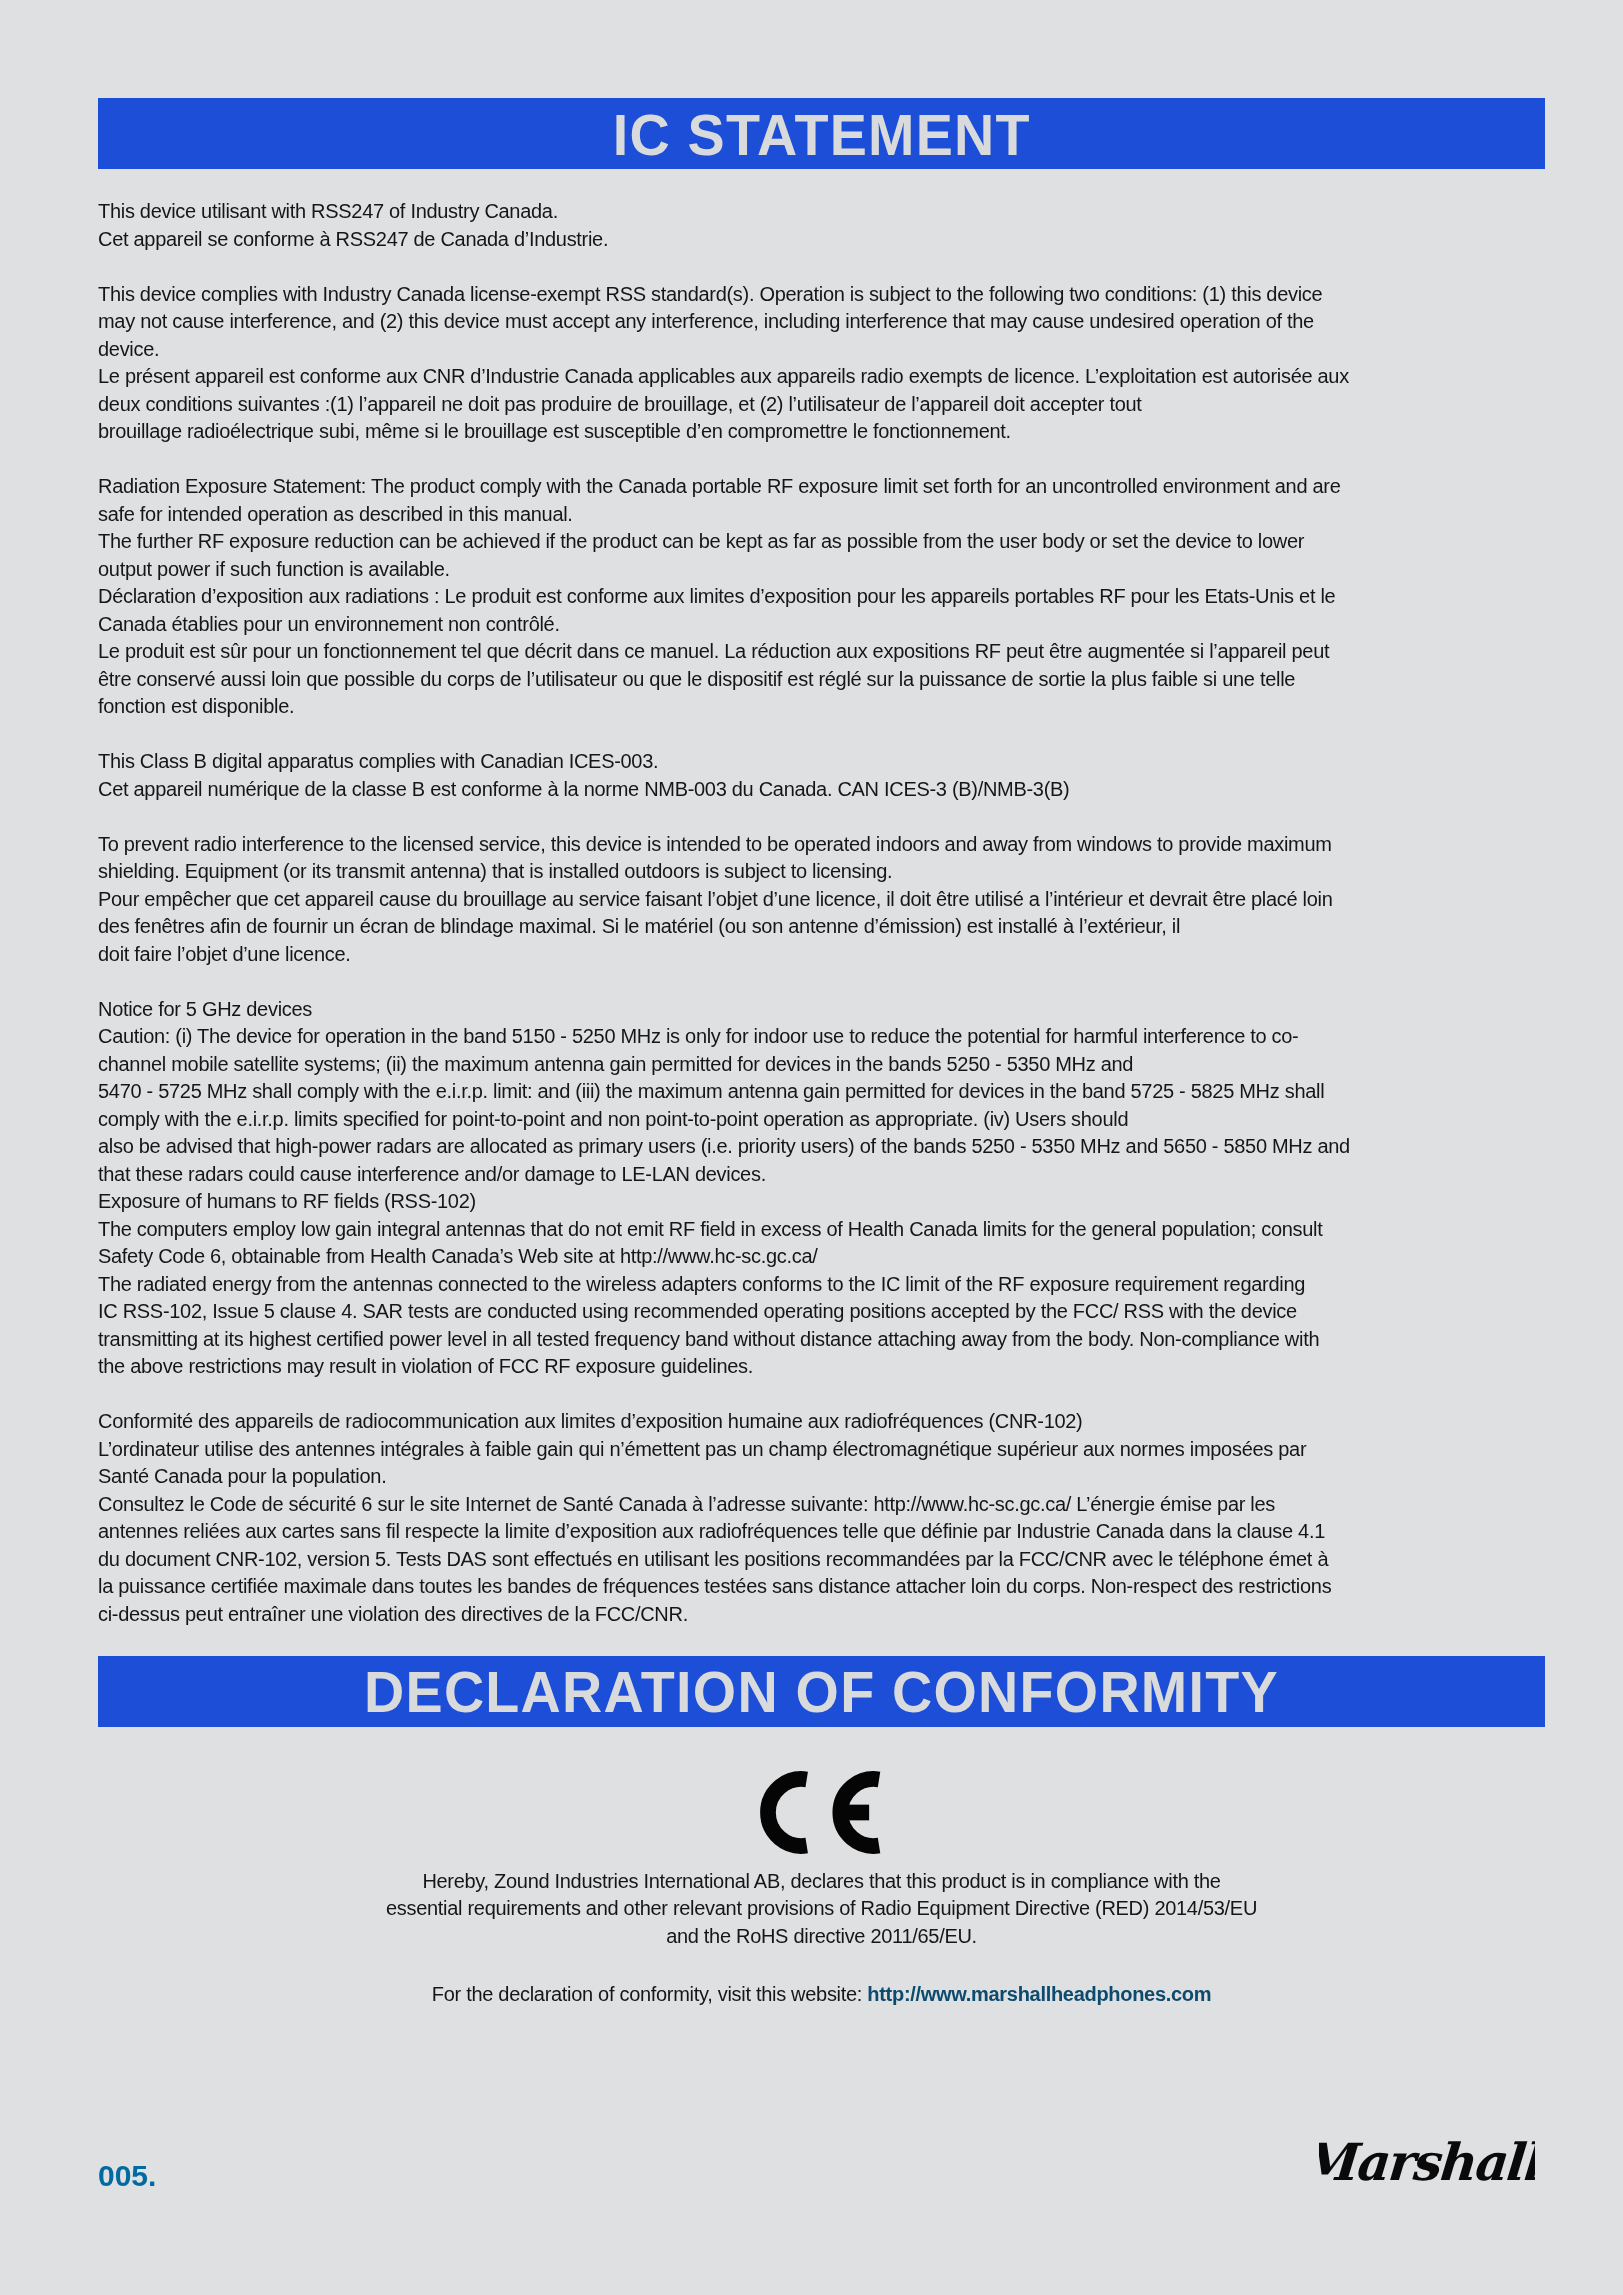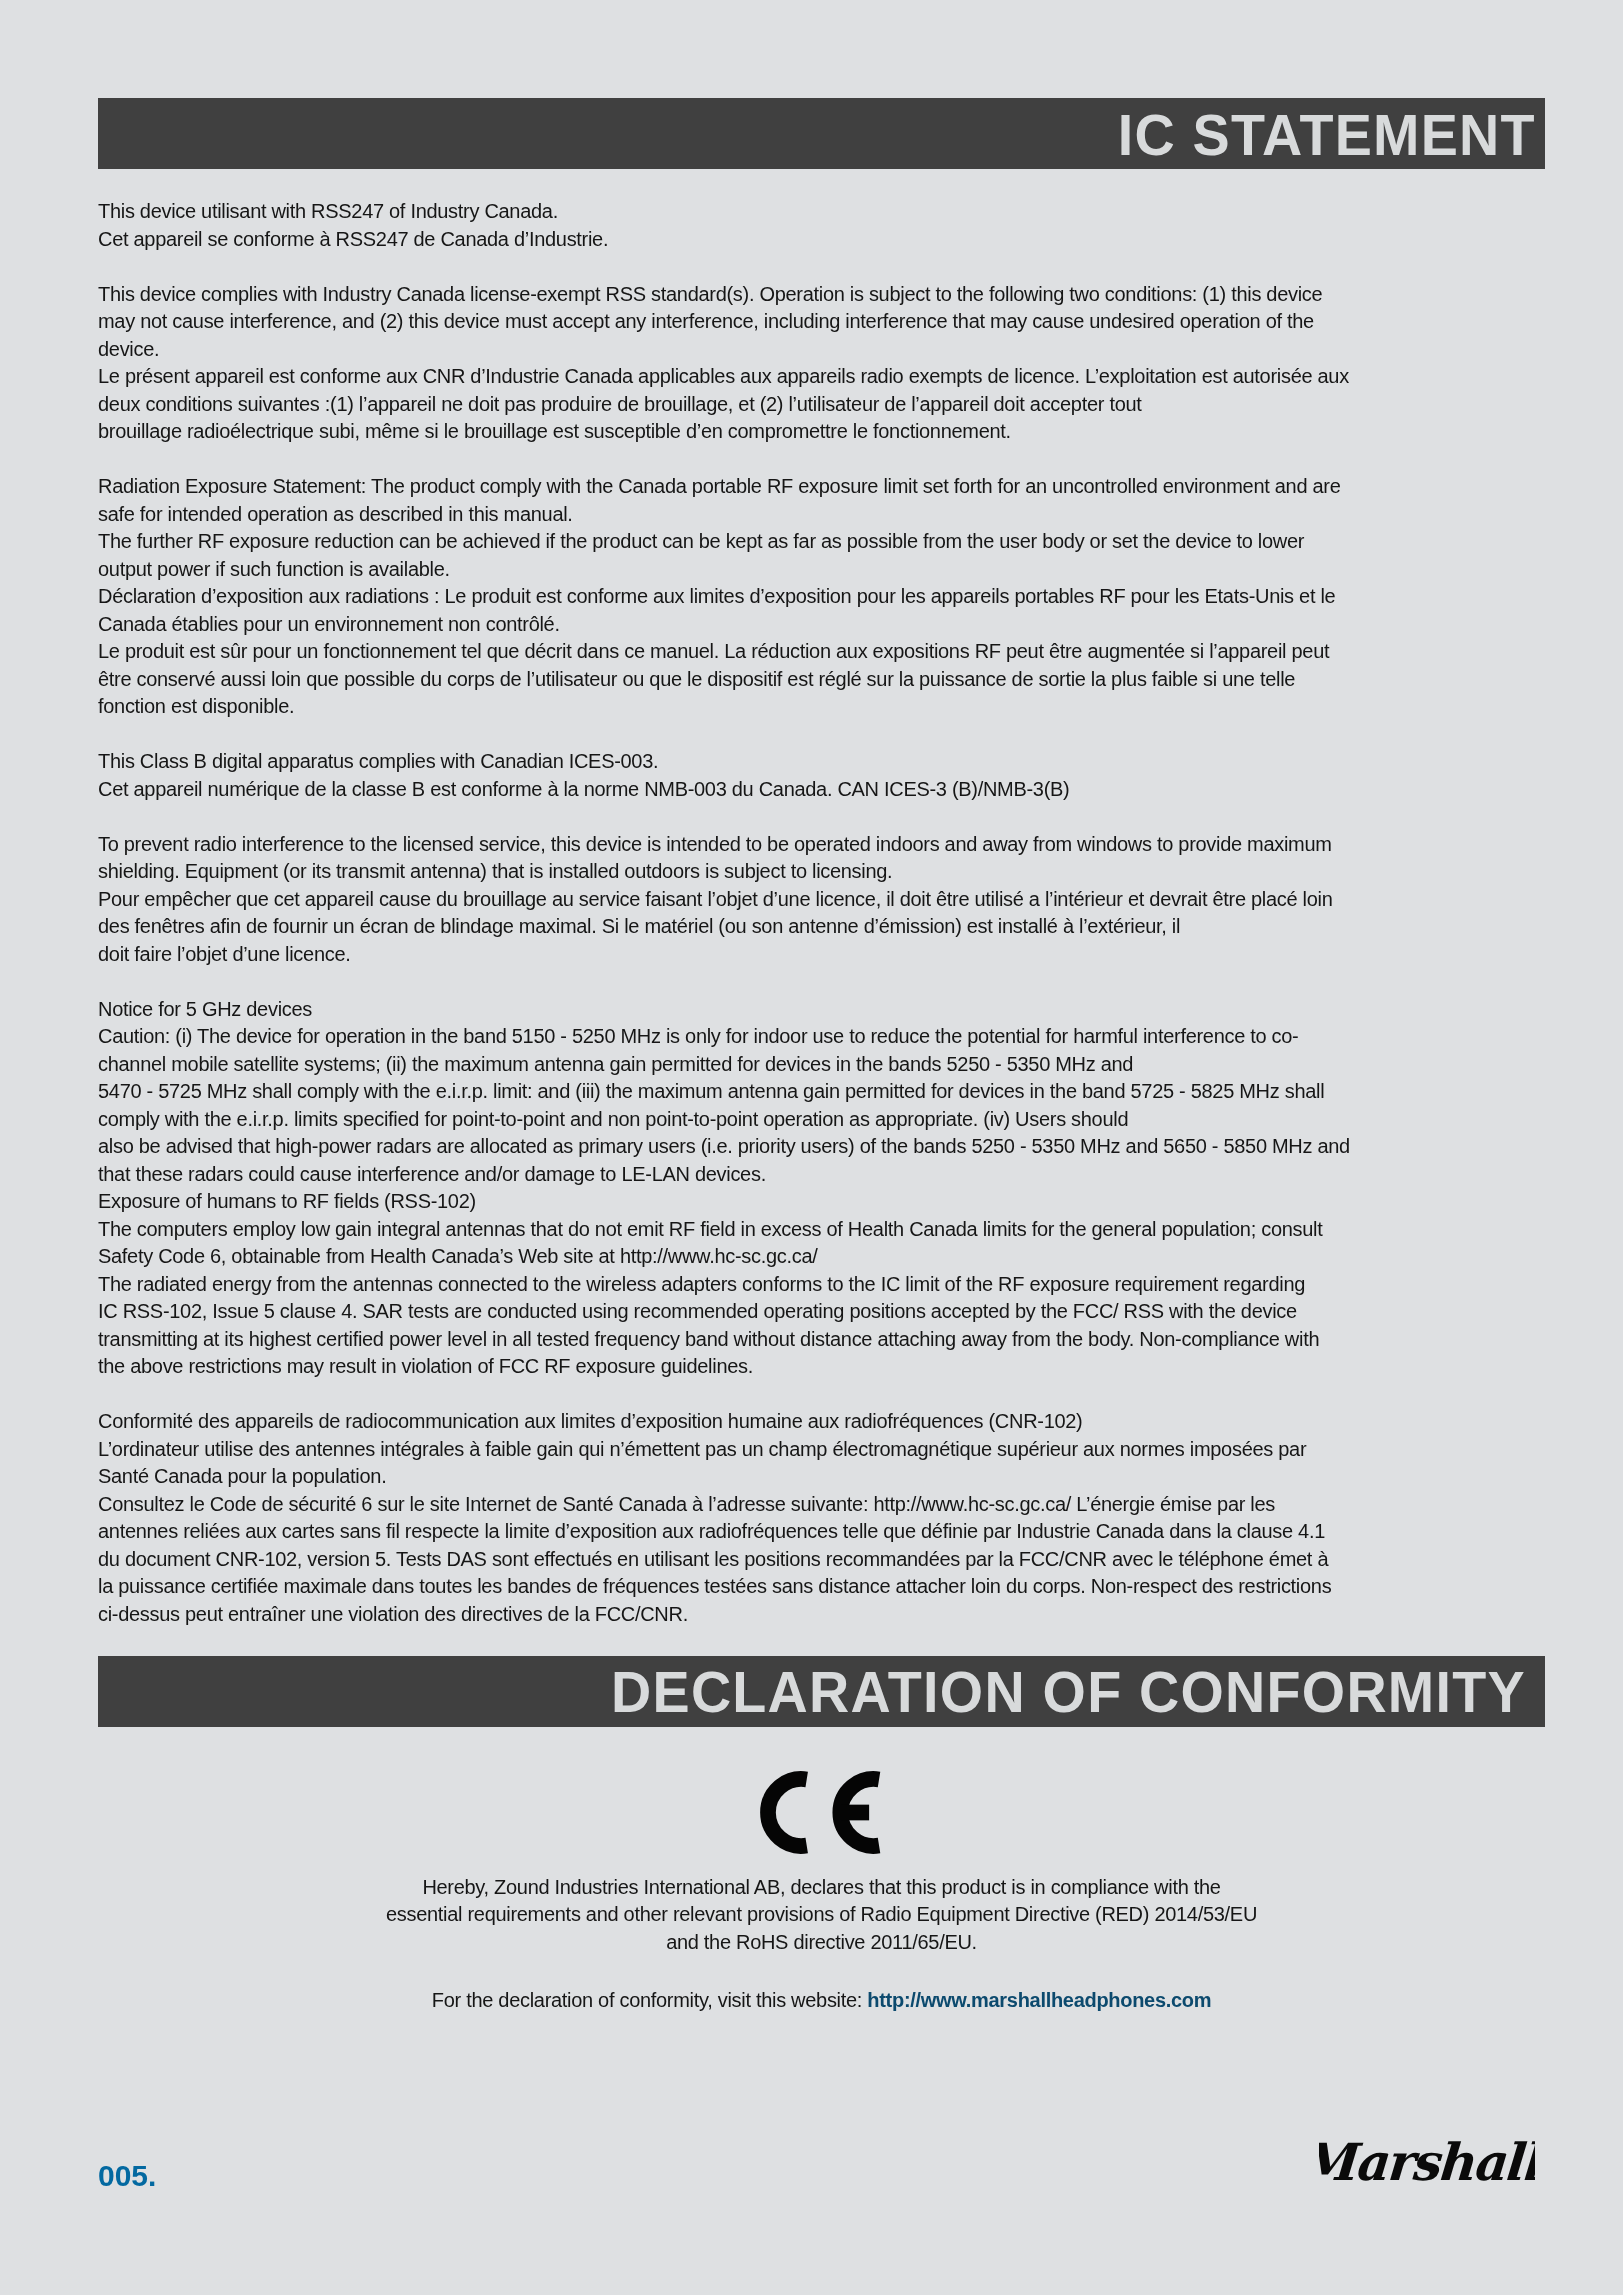--- a/index.html
+++ b/index.html
@@ -15,24 +15,24 @@
   }
   .content {
     position: absolute;
     left: 98px;
     top: 98px;
     width: 1447px;
   }
   .banner {
     width: 1447px;
     height: 71px;
-    background: #404040;
+    background: #1d4ed8;
     display: flex;
     align-items: center;
-    justify-content: flex-end;
+    justify-content: center;
   }
   .banner-title {
     color: #d8dadb;
     font-size: 58px;
     font-weight: 700;
     letter-spacing: 1.3px;
     transform: scaleX(0.96);
     white-space: nowrap;
     line-height: 1;
     padding-top: 2.6px;
@@ -49,21 +49,21 @@
   }
   .decl-banner {
     margin-top: 10px;
   }
   .ce-wrap {
     margin-top: 44px;
     display: flex;
     justify-content: center;
   }
   .decl-statement {
-    margin-top: 20px;
+    margin-top: 14px;
     text-align: center;
     font-size: 20px;
     line-height: 27.5px;
     letter-spacing: -0.3px;
     white-space: pre;
   }
   .website-line {
     margin-top: 31px;
     text-align: center;
     font-size: 20px;

